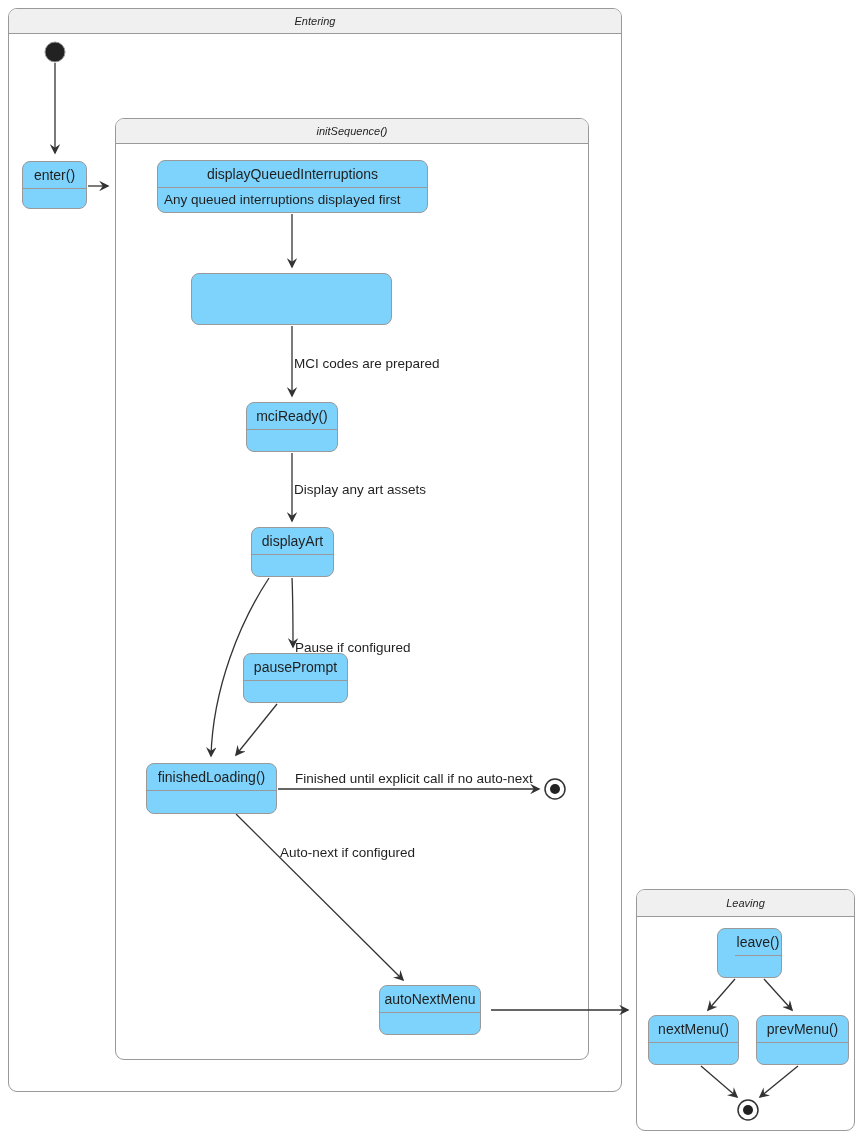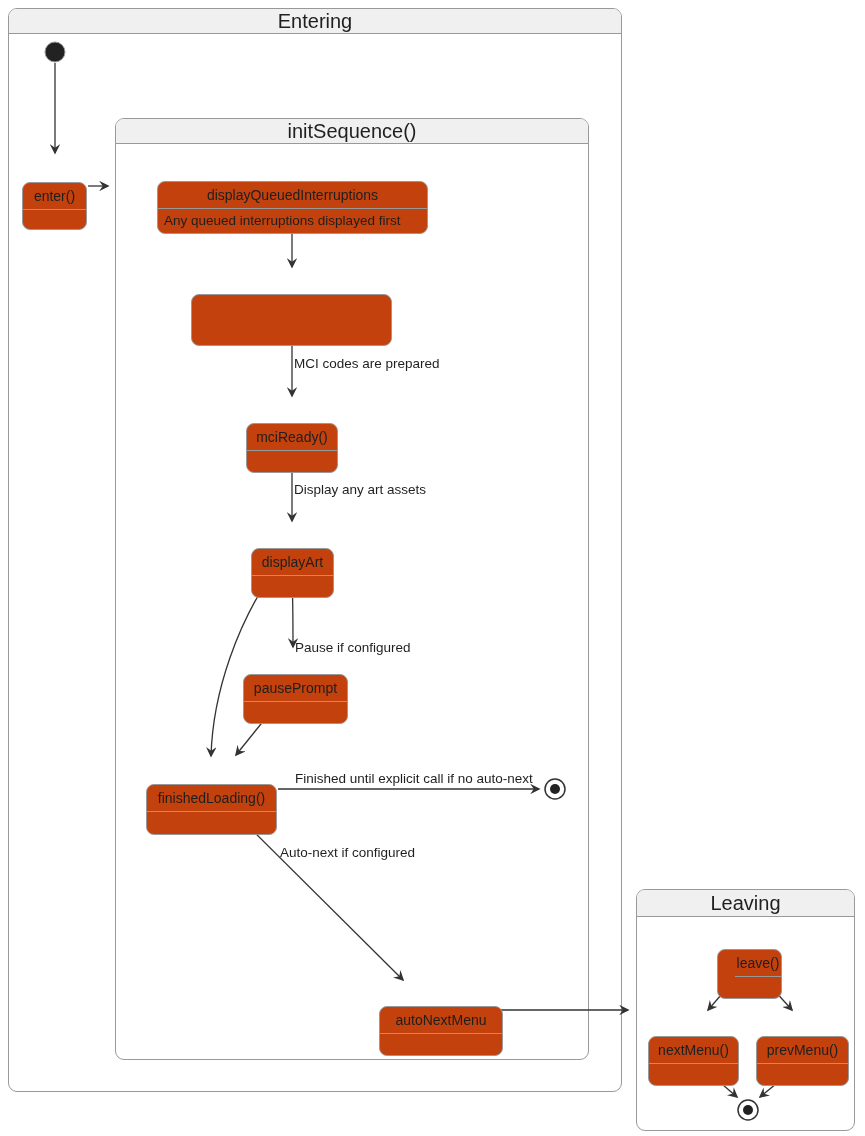--- a/index.html
+++ b/index.html
@@ -6,26 +6,27 @@
   body{
     width:865px;height:1136px;position:relative;background:#ffffff;
     font-family:"Liberation Sans", sans-serif;color:#1f1f1f;overflow:hidden;
   }
   .container{
     position:absolute;border:1px solid #999;border-radius:9px;background:transparent;z-index:1;
   }
   .container-header{
     height:24px;background:#f0f0f0;border-bottom:1px solid #999;
     border-radius:8px 8px 0 0;display:flex;align-items:center;justify-content:center;
-    font-size:20px;
+    font-size:11px;
+    font-style:italic;
   }
   .edges-layer{position:absolute;left:0;top:0;z-index:2;pointer-events:none;}
   .state{
-    position:absolute;border:1px solid #999;border-radius:8px;background:#c2410c;
-    display:flex;flex-direction:column;box-sizing:border-box;z-index:3;margin-top:21px;
+    position:absolute;border:1px solid #999;border-radius:8px;background:#7dd3fc;
+    display:flex;flex-direction:column;box-sizing:border-box;z-index:3;
   }
   .state-title{
     flex:0 0 26px;display:flex;align-items:center;justify-content:center;
     font-size:14px;border-bottom:1px solid #999;white-space:nowrap;
   }
   .state-body{flex:1;}
   .state-desc{font-size:13.5px;padding:4px 5px 0 6px;white-space:nowrap;}
   .edge-label{
     position:absolute;font-size:13.5px;white-space:nowrap;z-index:4;
   }
@@ -107,21 +108,21 @@
 <div class="state" style="left:243px;top:653px;width:105px;height:50px;">
   <div class="state-title">pausePrompt</div>
   <div class="state-body"></div>
 </div>
 
 <div class="state" style="left:146px;top:763px;width:131px;height:51px;gap:20px;">
   <div class="state-title">finishedLoading()</div>
   <div class="state-body"></div>
 </div>
 
-<div class="state" style="left:379px;top:985px;width:124px;height:50px;">
+<div class="state" style="left:379px;top:985px;width:102px;height:50px;">
   <div class="state-title">autoNextMenu</div>
   <div class="state-body"></div>
 </div>
 
 <div class="state" style="left:717px;top:928px;width:65px;height:50px;padding-left:17px;">
   <div class="state-title">leave()</div>
   <div class="state-body"></div>
 </div>
 
 <div class="state" style="left:648px;top:1015px;width:91px;height:50px;">

